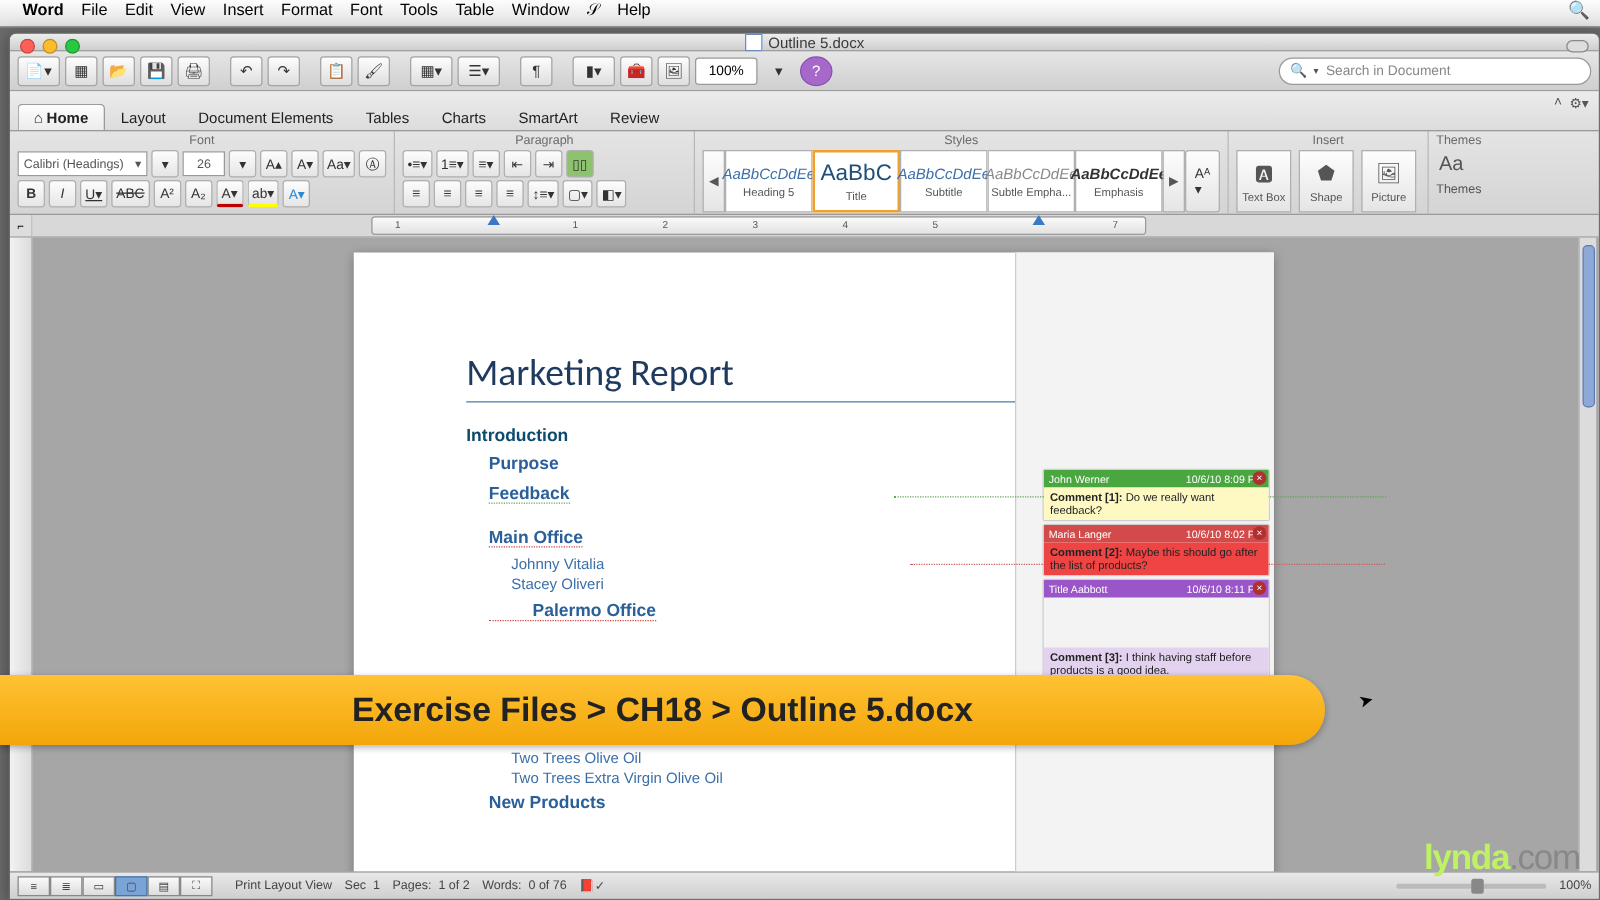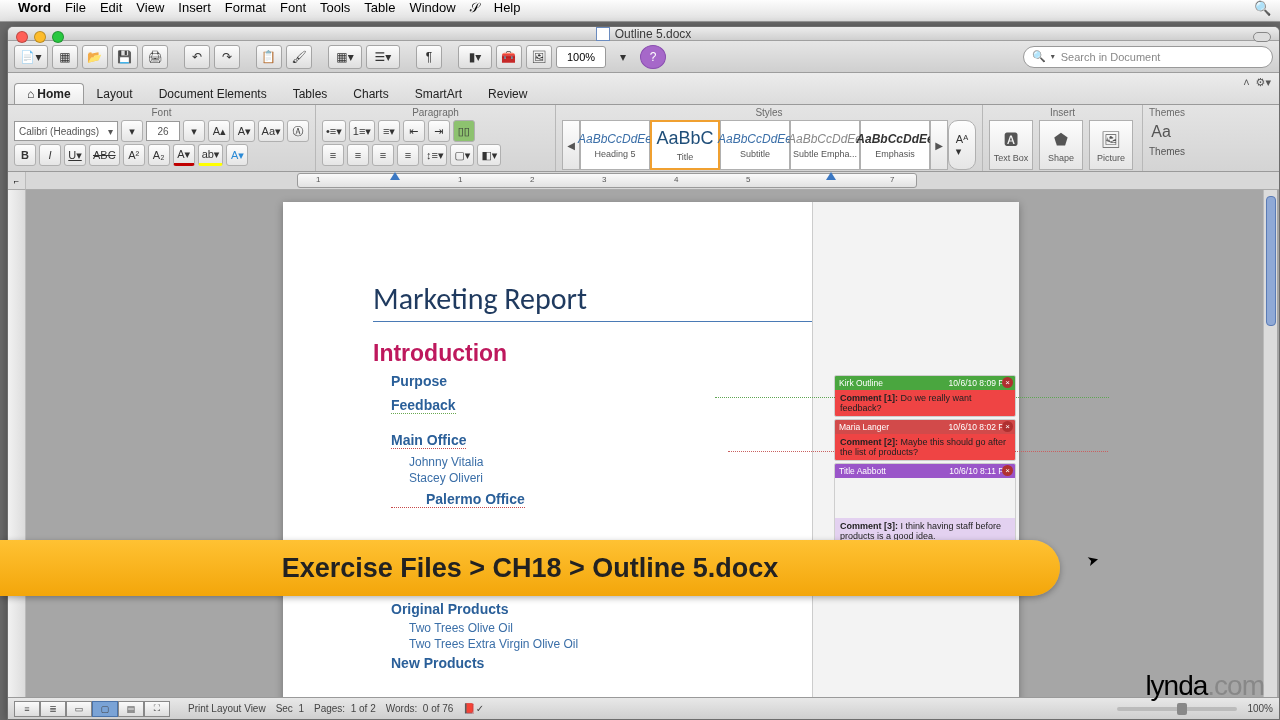--- a/index.html
+++ b/index.html
@@ -65,54 +65,54 @@
 .ruler { position:absolute; left:271px; width:620px; height:15px; top:1px; background:linear-gradient(#fafafa,#e2e2e2); border:1px solid #9a9a9a; border-radius:3px; font-size:8px; }
 .ruler .tick{position:absolute;top:1px;font-size:8px;color:#555;}
 .ruler .marker-l{position:absolute; left:92px; top:-2px; width:0;height:0;border-left:5px solid transparent;border-right:5px solid transparent;border-bottom:8px solid #3b78c3;}
 .ruler .marker-r{position:absolute; left:528px; top:-2px; width:0;height:0;border-left:5px solid transparent;border-right:5px solid transparent;border-bottom:8px solid #3b78c3;}
 
 
 .docarea { flex:1; background:#a6a6a6; overflow:hidden; position:relative; }
 .page { position:absolute; left:275px; top:12px; width:736px; height:900px; background:#fff; box-shadow:0 2px 8px rgba(0,0,0,.3); padding:78px 70px 40px 90px; font-family: Calibri, sans-serif; }
 .page .comment-margin{position:absolute; right:0; top:0; width:207px; height:100%; background:#f3f3f3; border-left:1px solid #ccc;}
 .page h1 { font-size:30px; font-weight:normal; color:#1f3a5f; border-bottom:1px solid #4a7ab5; padding-bottom:4px; margin-bottom:18px; font-family: Calibri,sans-serif;}
-.page h2 { font-size:23px; font-weight:bold; color:#be185d; margin:10px 0 6px 0; }
+.page h2 { font-size:14px; font-weight:bold; color:#0c4a6e; margin:10px 0 6px 0; }
 .page h3 { font-size:14px; font-weight:bold; color:#2a5f99; margin:4px 0 4px 18px; }
 .page .h3-track{border-bottom:1px dotted #c74a4a;}
 .page h2.track{border-bottom:1px dotted #6aa84f; display:inline;}
 .page h3.track{border-bottom:1px dotted #6aa84f; display:inline-block;}
 .page .name { font-size:12px; color:#3b6fa8; margin:2px 0 2px 36px; }
 .vruler{position:absolute;left:0;top:0;width:18px;height:100%;background:linear-gradient(90deg,#f2f2f2,#dcdcdc);border-right:1px solid #bbb;}
 
 
 .comments { position:absolute; left:826px; top:185px; width:182px; font-size:9px; }
 .cbox { border-radius:2px; margin-bottom:2px; overflow:hidden; border:1px solid rgba(0,0,0,.15); position:relative;}
 .cbox .chead{padding:2px 4px; font-size:8.5px; color:#fff; display:flex; justify-content:space-between;}
 .cbox .cbody{padding:3px 5px; font-size:9px; color:#222;}
 .cbox .clabel{font-weight:bold;}
-.cbox.green .chead{background:#4aa63f;} .cbox.green .cbody{background:#ef4444;}
+.cbox.green .chead{background:#4aa63f;} .cbox.green .cbody{background:#fef9c3;}
 .cbox.red .chead{background:#d24a4a;} .cbox.red .cbody{background:#ef4444;}
 .cbox.purple .chead{background:#9a55c9;} .cbox.purple .cbody{background:#e3d1f0;margin-top:40px;}
 .cbox .del{position:absolute;right:2px;top:1px;width:11px;height:11px;border-radius:50%;background:#b03030;color:#fff;font-size:8px;text-align:center;line-height:11px;}
 .lead-line{position:absolute; border-top:1px dotted; height:0;}
 .ll-green{left:432px;top:195px;width:394px;border-color:#5fa654;}
 .ll-red{left:445px;top:249px;width:380px;border-color:#c96060;}
 
 
 .statusbar { height:22px; background:linear-gradient(#e8e8e8,#cfcfcf); border-top:1px solid #9a9a9a; display:flex; align-items:center; font-size:10px; color:#444; padding:0 6px; gap:10px; }
 .view-btns{display:flex;gap:0;margin-right:8px;}
 .vbtn{width:26px;height:16px;border:1px solid #888;background:linear-gradient(#fafafa,#ddd);display:flex;align-items:center;justify-content:center;font-size:9px;}
 .vbtn.active{background:#7aa3d6;border-color:#4a72a8;}
 .statusbar .zoom-slider{margin-left:auto;width:120px;height:4px;background:#bbb;border-radius:2px;position:relative;}
 .statusbar .zoom-slider .thumb{position:absolute;left:60px;top:-4px;width:10px;height:12px;background:#888;border-radius:2px;}
 
 
 .banner { position:absolute; left:0; bottom:124px; width:1060px; height:56px; background:linear-gradient(#ffc233,#f3a60a); border-radius:0 28px 28px 0; display:flex; align-items:center; justify-content:center; font-size:27px; font-weight:bold; color:#222; box-shadow:0 2px 6px rgba(0,0,0,.3);}
 .watermark { position:absolute; right:16px; bottom:18px; font-size:28px; color:#888; font-family: Arial,sans-serif; letter-spacing:-1px;}
-.watermark .bold{font-weight:normal;color:#000000;}
+.watermark .bold{font-weight:bold;color:#bef264;}
 
 .cursor{position:absolute;left:1087px;bottom:152px;font-size:14px;color:#000;transform:rotate(-15deg);}
 
 .scrollbar-v{position:absolute;right:2px;top:0;width:14px;height:100%;background:#dcdcdc;border-left:1px solid #bbb;}
 .scrollbar-v .thumb{position:absolute;top:6px;left:2px;width:10px;height:130px;background:#8fa9d6;border:1px solid #5a7bb5;border-radius:4px;}
 </style>
 </head>
 <body>
 
 <div class="menubar">
@@ -262,21 +262,21 @@
           </div>
         <div class="style-box">
             <div class="prev" style="font-style:italic;color:#888;">AaBbCcDdEe</div>
             <div>Subtle Empha...</div>
           </div>
         <div class="style-box">
             <div class="prev" style="font-style:italic;font-weight:bold;">AaBbCcDdEe</div>
             <div>Emphasis</div>
           </div>
         <div class="style-arrow">▶</div>
-        <div class="rbtn" style="height:50px;width:28px;flex-direction:column;border-radius:10px;">Aᴬ<br>▾</div>
+        <div class="rbtn" style="height:50px;width:28px;flex-direction:column;">Aᴬ<br>▾</div>
       </div>
     </div>
     <div class="rgroup insert-group" style="border-right:1px solid #b8b8b8;">
       <div class="label">Insert</div>
       <div class="row">
         <div class="bigbtn">
             <div class="ic">🅰</div>
             <span>Text Box</span>
           </div>
         <div class="bigbtn">
@@ -335,21 +335,21 @@
       <div class="name">Two Trees Extra Virgin Olive Oil</div>
       <h3>New Products</h3>
 
       <div class="lead-line ll-green"></div>
       <div class="lead-line ll-red"></div>
     </div>
 
     <div class="comments">
       <div class="cbox green">
         <div class="chead">
-            <span>Kirk Outline</span>
+            <span>John Werner</span>
             <span>10/6/10 8:09 PM</span>
           </div>
         <div class="del">×</div>
         <div class="cbody"><span class="clabel">Comment [1]:</span> <span>Do we really want feedback?</span></div>
       </div>
       <div class="cbox red">
         <div class="chead">
             <span>Maria Langer</span>
             <span>10/6/10 8:02 PM</span>
           </div>

